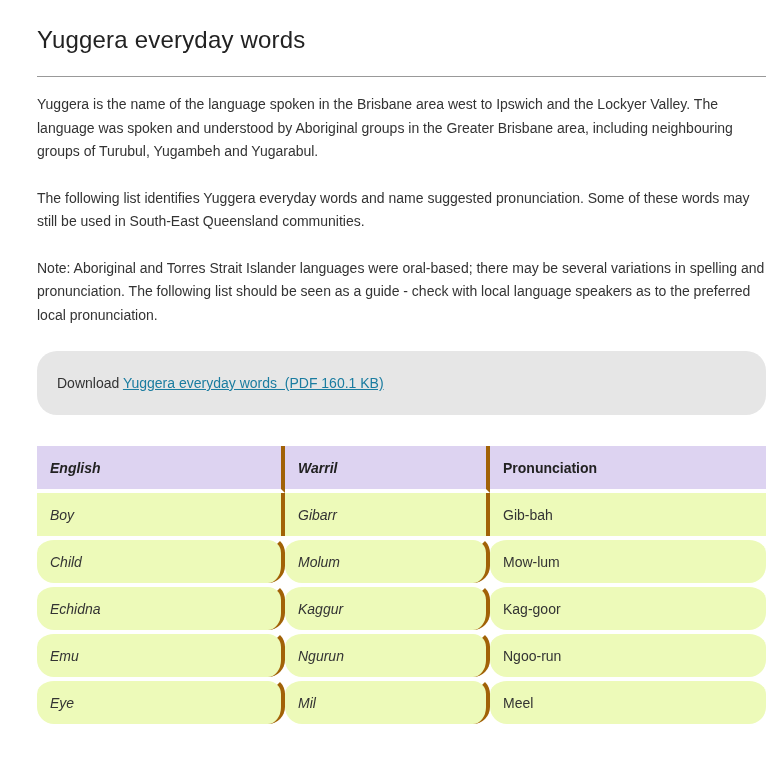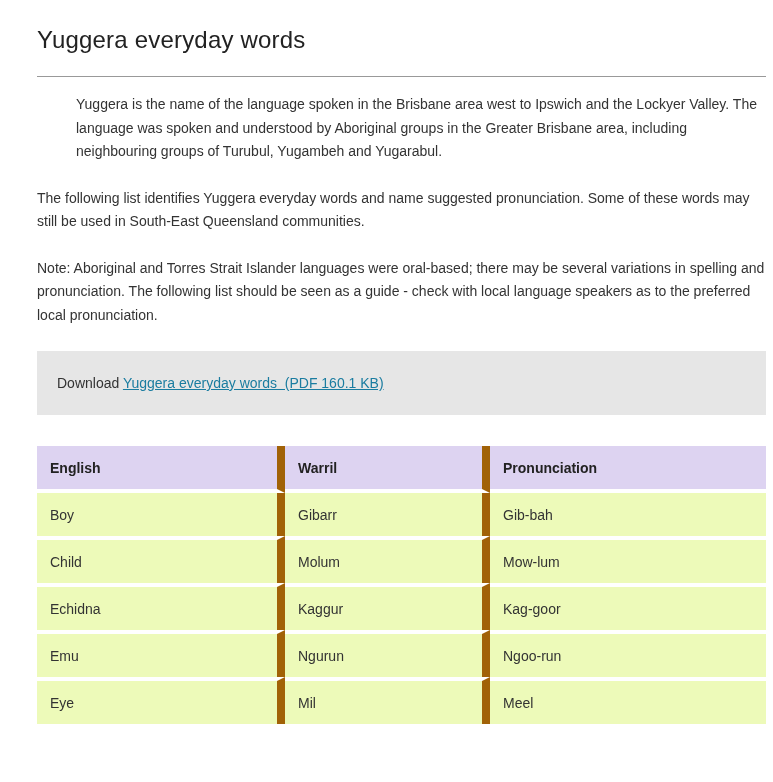--- a/index.html
+++ b/index.html
@@ -31,30 +31,30 @@
     height: 0;
   }
   p.body-text {
     margin: 23px 0 0 0;
     font-size: 14px;
     line-height: 23.5px;
     color: #333333;
   }
   p.body-text.first {
     margin-top: 16px;
-    margin-left: 39px;
   }
   .download-box {
     margin-top: 24px;
     background: var(--box-bg, #e6e6e6);
     padding: 25px 20px;
     font-size: 14px;
     line-height: 14px;
     white-space: pre-wrap;
     color: #333333;
+    border-radius: 20px;
   }
   a.pdf-link {
     color: var(--link, #1a7ca0);
     text-decoration: underline;
     cursor: pointer;
   }
   table.words-table {
     margin-top: 31px;
     width: 729px;
     border-collapse: separate;
@@ -77,27 +77,29 @@
     font-weight: 700;
     color: #222222;
   }
   td {
     background: var(--row-bg, #edfab9);
     font-weight: 400;
     color: #333333;
     padding-left: 13px;
   }
   th:nth-child(-n+2), td:nth-child(-n+2) {
-    border-right: 8px solid #a16207;
+    border-right: 4px solid #a16207;
+    font-style: italic;
   }
   thead th {
     border-bottom: 4px solid #ffffff;
   }
   tbody tr:not(:first-child) td {
     border-top: 4px solid #ffffff;
+    border-radius: 17px;
   }
 </style>
 </head>
 <body>
 
 <div class="page">
 
   <h1 class="page-title">Yuggera everyday words</h1>
 
   <hr class="divider">

